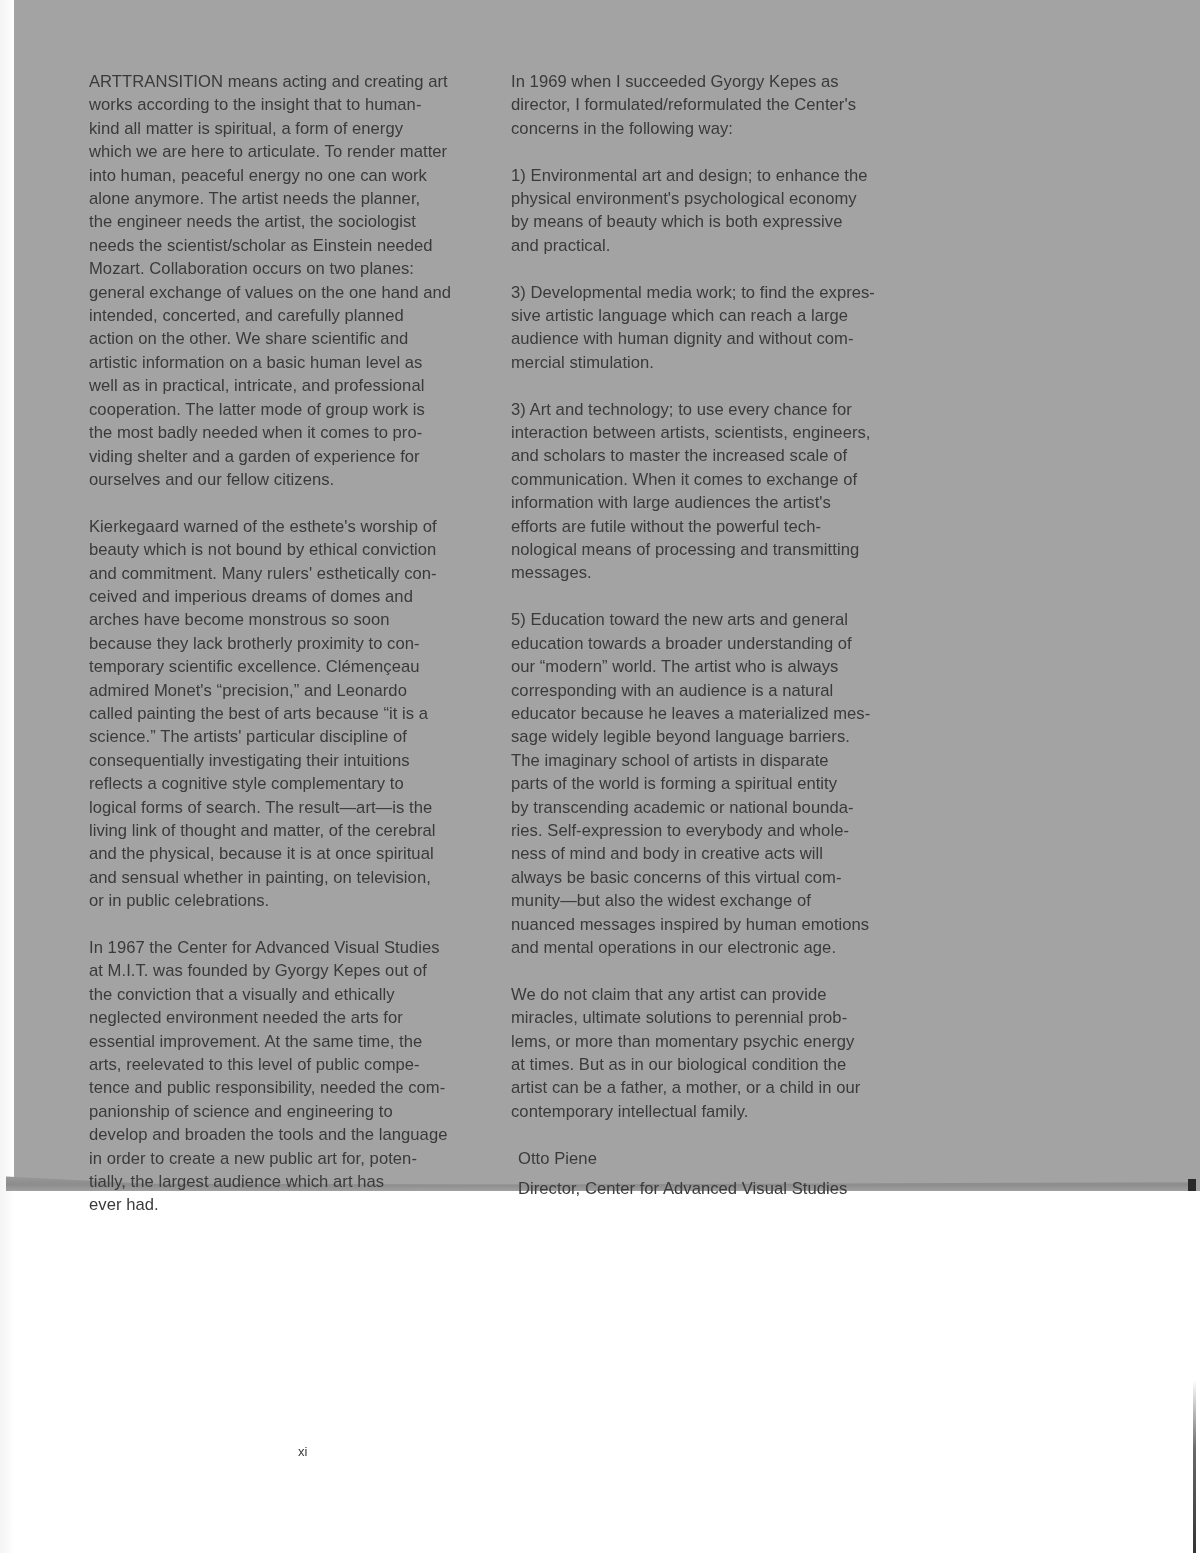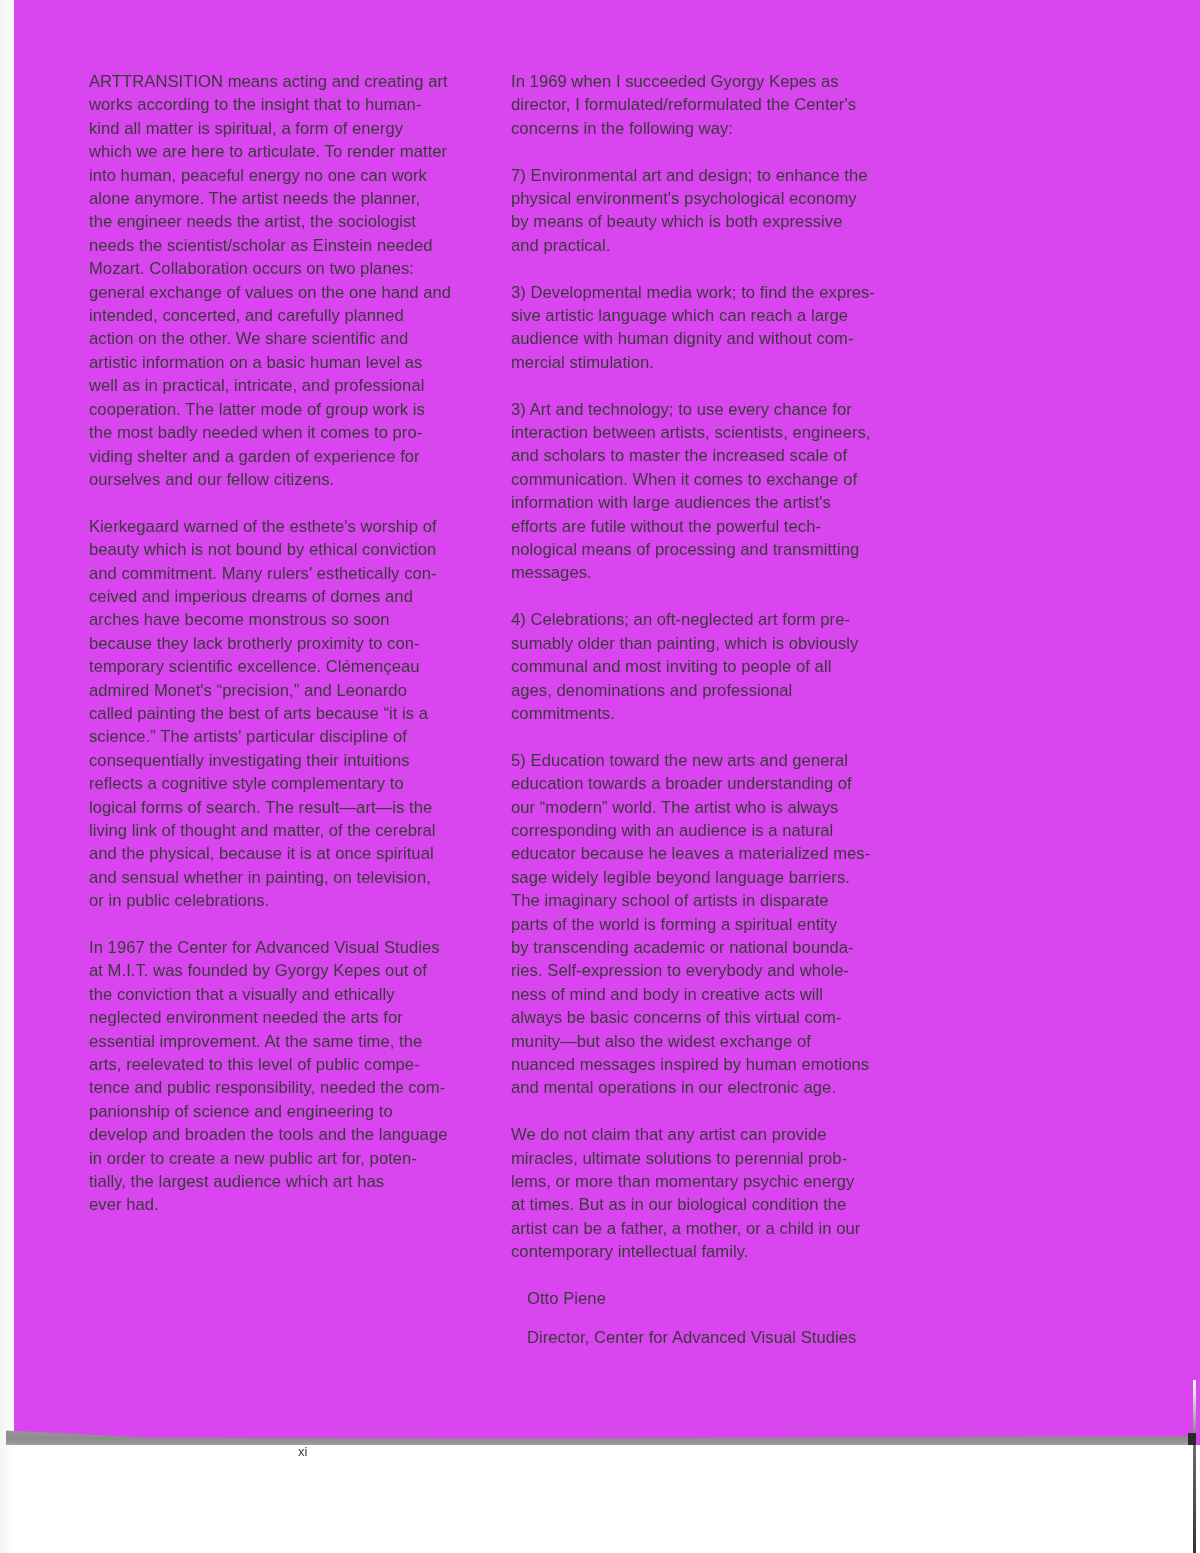--- a/index.html
+++ b/index.html
@@ -11,22 +11,22 @@
       width: 1200px;
       height: 1553px;
       position: relative;
       overflow: hidden;
     }
     .page {
       position: absolute;
       left: 0;
       top: 0;
       width: 1200px;
-      height: 1445px;
-      background: #d946ef;
+      height: 1191px;
+      background: #a3a3a3;
     }
     
     .left-edge {
       position: absolute;
       left: 0;
       top: 0;
       width: 14px;
       height: 1553px;
       background: linear-gradient(to right, #f4f4f4 0%, #fafafa 60%, #ffffff 100%);
     }
@@ -70,21 +70,21 @@
     }
     .col-right {
       left: 511px;
       width: 430px;
     }
     .para {
       margin: 0 0 23.4px 0;
       white-space: pre-line;
     }
     .signature {
-      margin: 16px;
+      margin: 7px;
       white-space: pre-line;
     }
     .page-number {
       position: absolute;
       left: 298px;
       top: 1444px;
       font-family: "Liberation Sans", sans-serif;
       font-size: 13px;
       color: #3a3a3a;
     }
@@ -145,41 +145,36 @@
 develop and broaden the tools and the language
 in order to create a new public art for, poten-
 tially, the largest audience which art has
 ever had.</p>
   </div>
 
   <div class="column col-right">
     <p class="para">In 1969 when I succeeded Gyorgy Kepes as
 director, I formulated/reformulated the Center's
 concerns in the following way:</p>
-    <p class="para">7) Environmental art and design; to enhance the
+    <p class="para">1) Environmental art and design; to enhance the
 physical environment's psychological economy
 by means of beauty which is both expressive
 and practical.</p>
     <p class="para">3) Developmental media work; to find the expres-
 sive artistic language which can reach a large
 audience with human dignity and without com-
 mercial stimulation.</p>
     <p class="para">3) Art and technology; to use every chance for
 interaction between artists, scientists, engineers,
 and scholars to master the increased scale of
 communication.  When it comes to exchange of
 information with large audiences the artist's
 efforts are futile without the powerful tech-
 nological means of processing and transmitting
 messages.</p>
-    <p class="para">4) Celebrations; an oft-neglected art form pre-
-sumably older than painting, which is obviously
-communal and most inviting to people of all
-ages, denominations and professional
-commitments.</p>
     <p class="para">5) Education toward the new arts and general
 education towards a broader understanding of
 our “modern” world. The artist who is always
 corresponding with an audience is a natural
 educator because he leaves a materialized mes-
 sage widely legible beyond language barriers.
 The imaginary school of artists in disparate
 parts of the world is forming a spiritual entity
 by transcending academic or national bounda-
 ries.  Self-expression to everybody and whole-

